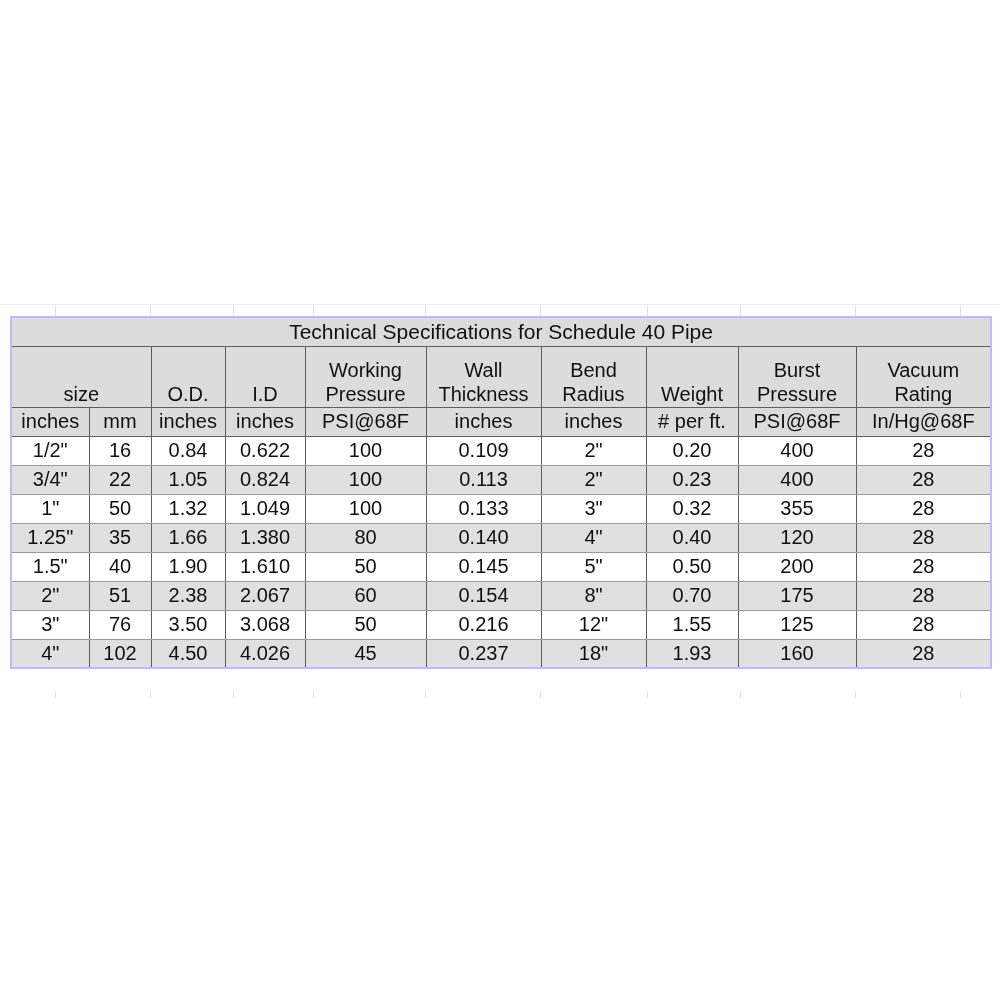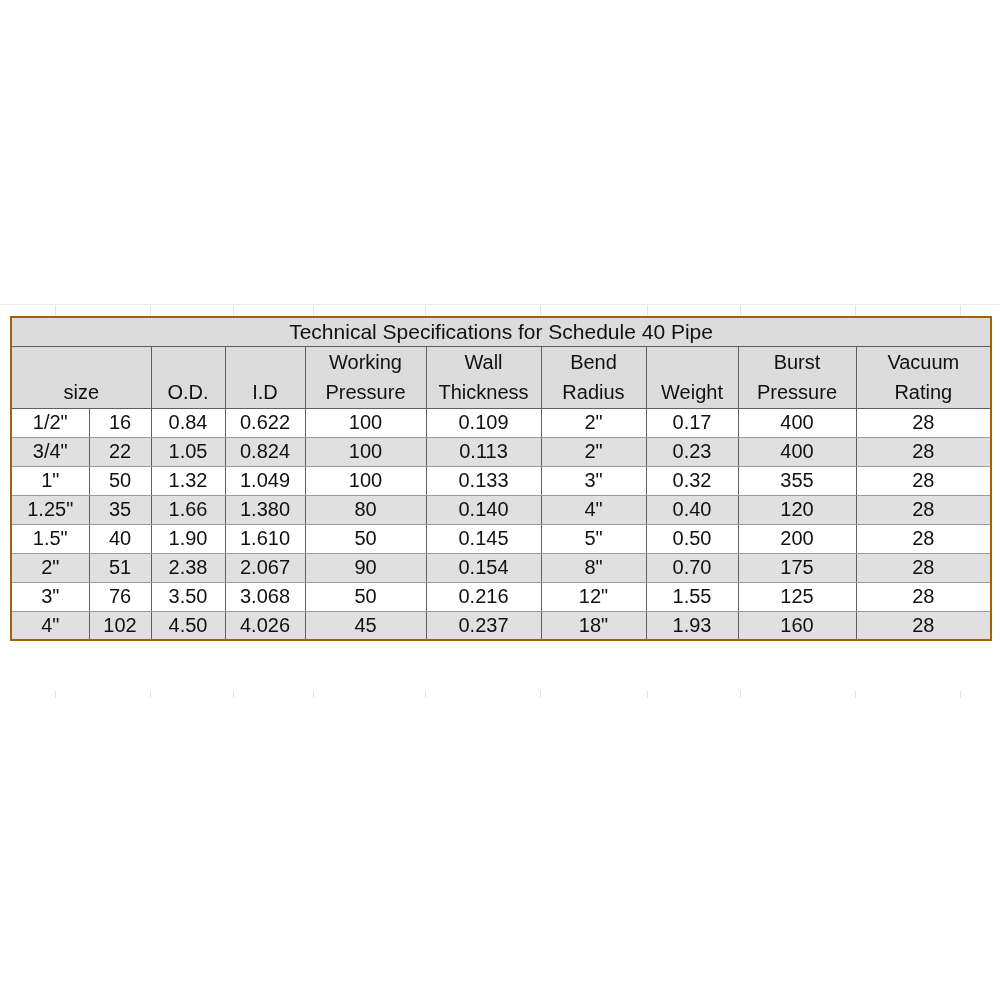--- a/index.html
+++ b/index.html
@@ -17,34 +17,34 @@
     background: #ececec;
   }
   .grid-stub {
     position: absolute; width: 1px; background: #e2e2e2;
   }
 
   table.spec-table {
     position: absolute; left: 10px; top: 316px; width: 980px;
     border-collapse: collapse; table-layout: fixed;
     font-size: 20px; color: #111111;
-    border: 2px solid #a16207;
+    border: 2px solid #c4b5fd;
   }
   th, td {
     border: 1px solid #5f5f5f;
     text-align: center;
     font-weight: normal;
     padding: 0;
     overflow: hidden;
   }
   thead th { background: #dcdcdc; }
   tr.title-row th { height: 29px; font-size: 21px; }
   tr.group-row th {
     height: 61px; vertical-align: bottom;
-    line-height: 30px; white-space: pre-line; padding-bottom: 1px;
+    line-height: 24px; white-space: pre-line; padding-bottom: 1px;
   }
   tr.unit-row th { height: 29px; }
   tbody td {
     height: 29px; background: #ffffff;
     border-top: 1px solid #9a9a9a; border-bottom: 1px solid #9a9a9a;
   }
   tbody tr.alt td { background: #e0e0e0; }
 </style>
 </head>
 <body>
@@ -77,31 +77,43 @@
       <th>Wall
 Thickness</th>
       <th>Bend
 Radius</th>
       <th>Weight</th>
       <th>Burst
 Pressure</th>
       <th>Vacuum
 Rating</th>
     </tr>
+    <tr class="unit-row">
+      <th>inches</th>
+      <th>mm</th>
+      <th>inches</th>
+      <th>inches</th>
+      <th>PSI@68F</th>
+      <th>inches</th>
+      <th>inches</th>
+      <th># per ft.</th>
+      <th>PSI@68F</th>
+      <th>In/Hg@68F</th>
+    </tr>
   </thead>
   <tbody>
       <tr>
         <td>1/2"</td>
         <td>16</td>
         <td>0.84</td>
         <td>0.622</td>
         <td>100</td>
         <td>0.109</td>
         <td>2"</td>
-        <td>0.17</td>
+        <td>0.20</td>
         <td>400</td>
         <td>28</td>
       </tr>
       <tr class="alt">
         <td>3/4"</td>
         <td>22</td>
         <td>1.05</td>
         <td>0.824</td>
         <td>100</td>
         <td>0.113</td>
@@ -144,21 +156,21 @@
         <td>5"</td>
         <td>0.50</td>
         <td>200</td>
         <td>28</td>
       </tr>
       <tr class="alt">
         <td>2"</td>
         <td>51</td>
         <td>2.38</td>
         <td>2.067</td>
-        <td>90</td>
+        <td>60</td>
         <td>0.154</td>
         <td>8"</td>
         <td>0.70</td>
         <td>175</td>
         <td>28</td>
       </tr>
       <tr>
         <td>3"</td>
         <td>76</td>
         <td>3.50</td>

